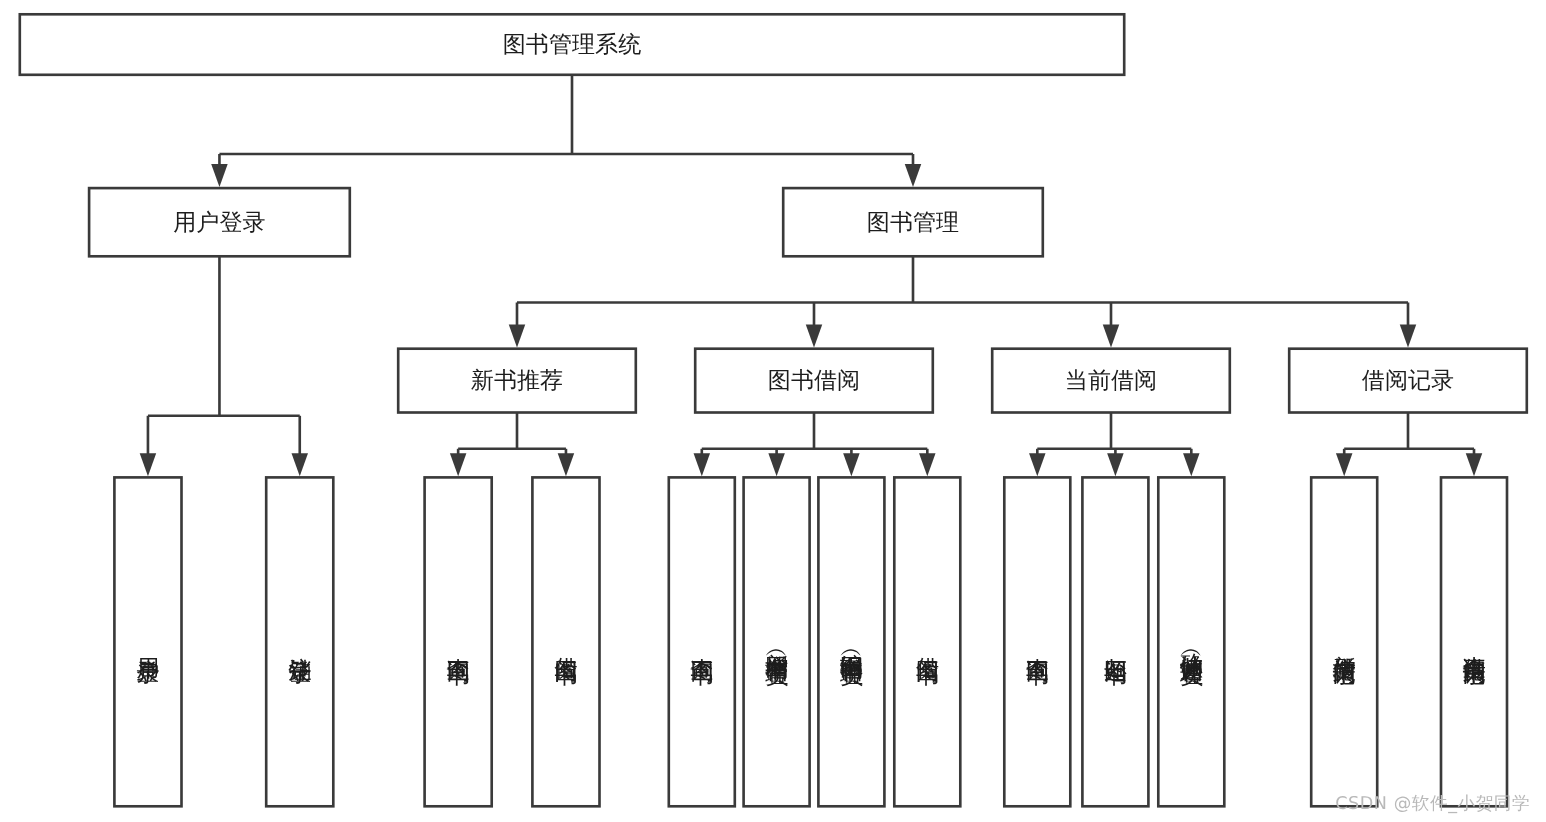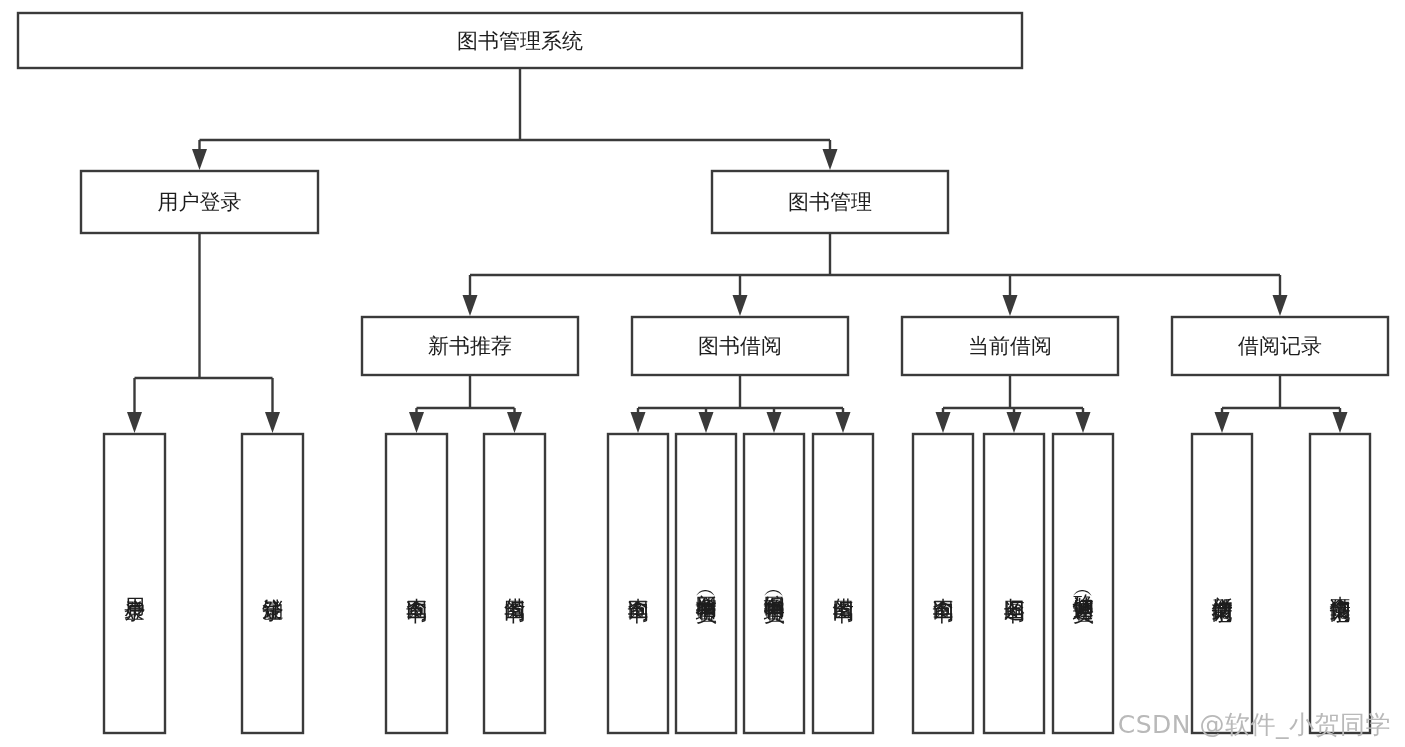--- a/index.html
+++ b/index.html
@@ -75,21 +75,21 @@
     color: #1d1d1d;
     letter-spacing: 1.5px;
     text-align: center;
     white-space: nowrap;
   }
   .watermark {
     position: absolute;
     right: 14px;
     bottom: 6px;
     font-family: "DejaVu Sans", "Liberation Sans", sans-serif;
-    font-size: 25px;
+    font-size: 16px;
     color: #b9b9b9;
     letter-spacing: 0.5px;
     user-select: none;
     white-space: nowrap;
   }
 </style>
 </head>
 <body>
 
 <div id="diagram-root">

